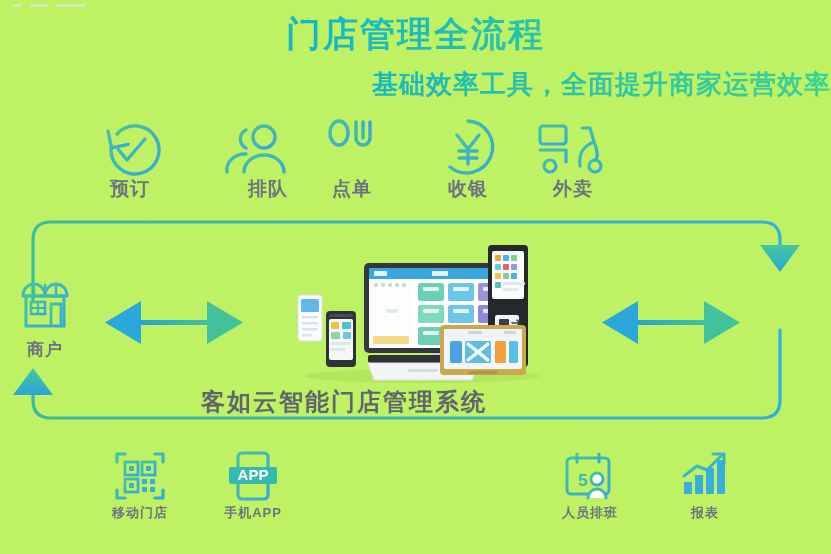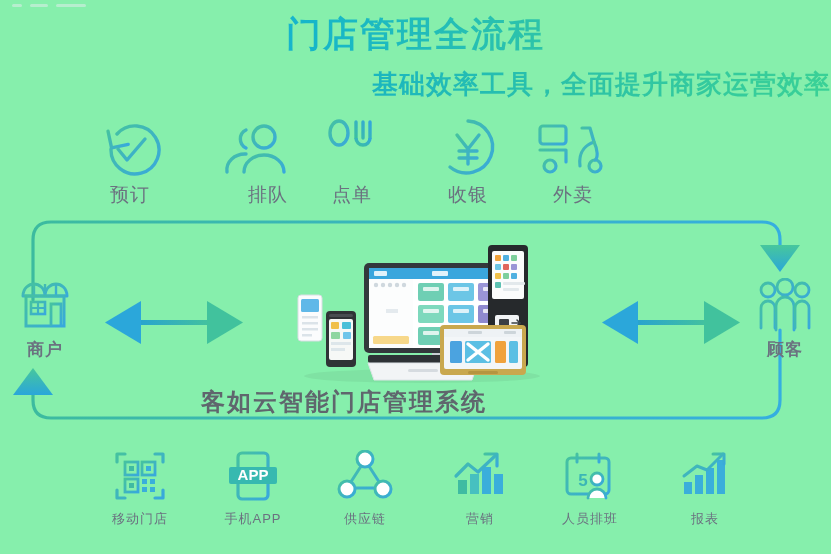--- a/index.html
+++ b/index.html
@@ -3,21 +3,21 @@
 <meta charset="utf-8">
 <style>
   html,body{margin:0;padding:0;}
   body{
     width:831px;height:554px;
     background:#ffffff;
     font-family:"Liberation Sans","DejaVu Sans",sans-serif;
     overflow:hidden;
     position:relative;
   }
-  #stage{position:relative;width:831px;height:554px;overflow:hidden;background:#86efac;}
+  #stage{position:relative;width:831px;height:554px;overflow:hidden;background:#bef264;}
 
   
   .artifact{position:absolute;top:4px;height:3px;background:#dfeceb;opacity:.55;border-radius:2px;}
 
   
   .title{
     position:absolute;top:14px;left:0;width:831px;text-align:center;
     font-size:35px;font-weight:bold;letter-spacing:2px;line-height:40px;
     background:linear-gradient(90deg,#18a7e8 0%,#16b6c9 38%,#2ec4a8 66%,#35d39a 100%);
     -webkit-background-clip:text;background-clip:text;color:transparent;
@@ -30,21 +30,21 @@
     background:linear-gradient(90deg,#1ba5e6 0%,#17b4c4 40%,#2dc3a6 70%,#3ad196 100%);
     -webkit-background-clip:text;background-clip:text;color:transparent;
     -webkit-text-fill-color:transparent;
     white-space:nowrap;
   }
 
   
   .cell{position:absolute;display:flex;flex-direction:column;align-items:center;width:100px;}
   .cell .glyph{height:62px;display:flex;align-items:flex-end;justify-content:center;}
   .cell .lbl{
-    margin-top:6px;font-size:19px;font-weight:normal;color:#6b7280;
+    font-size:19px;font-weight:bold;color:#6b7280;
     letter-spacing:1px;white-space:nowrap;line-height:22px;
   }
   .cell.small .lbl{font-size:13px;}
 
   
   .side{position:absolute;display:flex;flex-direction:column;align-items:center;width:90px;}
   .side .glyph{height:58px;display:flex;align-items:flex-end;justify-content:center;}
   .side .lbl{margin-top:4px;font-size:17px;font-weight:bold;color:#6b7280;letter-spacing:1px;white-space:nowrap;}
 
   
@@ -198,33 +198,20 @@
         <path d="M17,6 L17,18 M28,6 L28,18 M39,6 L39,18" fill="none" stroke="url(#gIcon)" stroke-width="2.4"></path>
         <rect x="9" y="18" width="38" height="30" fill="none" stroke="url(#gIcon)" stroke-width="3"></rect>
         <rect x="14" y="24" width="14" height="12" fill="none" stroke="url(#gIcon)" stroke-width="2.6"></rect>
         <path d="M21,24 L21,36 M14,30 L28,30" fill="none" stroke="url(#gIcon)" stroke-width="2.2"></path>
         <path d="M34,48 L34,26 L44,26 L44,48" fill="none" stroke="url(#gIcon)" stroke-width="2.8"></path>
       </svg>
     </div>
     <div class="lbl">商户</div>
   </div>
 
-  <div class="side" style="left:740px;top:276px;">
-    <div class="glyph">
-      <svg width="62" height="56" viewBox="0 0 62 56">
-        <circle cx="14" cy="12" r="7" fill="none" stroke="url(#gIcon)" stroke-width="2.8"></circle>
-        <circle cx="31" cy="9" r="8" fill="none" stroke="url(#gIcon)" stroke-width="2.8"></circle>
-        <circle cx="48" cy="12" r="7" fill="none" stroke="url(#gIcon)" stroke-width="2.8"></circle>
-        <path d="M7,50 L7,30 A7,7 0 0 1 21,30 L21,50" fill="none" stroke="url(#gIcon)" stroke-width="2.8" stroke-linecap="round" stroke-linejoin="round"></path>
-        <path d="M22,52 L22,28 A9,9 0 0 1 40,28 L40,52" fill="none" stroke="url(#gIcon)" stroke-width="2.8" stroke-linecap="round" stroke-linejoin="round"></path>
-        <path d="M41,50 L41,30 A7,7 0 0 1 55,30 L55,50" fill="none" stroke="url(#gIcon)" stroke-width="2.8" stroke-linecap="round" stroke-linejoin="round"></path>
-      </svg>
-    </div>
-    <div class="lbl">顾客</div>
-  </div>
 
   <div class="devices">
     <svg width="265" height="140" viewBox="0 0 265 140">
 
       <ellipse cx="130" cy="133" rx="118" ry="7" fill="#000" opacity="0.05"></ellipse>
 
       <g>
         <rect x="6" y="52" width="24" height="46" rx="3" fill="#fbfcfd" stroke="#d8dee4" stroke-width="1"></rect>
         <rect x="9" y="56" width="18" height="13" rx="1.5" fill="#5fb8e8"></rect>
         <rect x="10" y="73" width="16" height="2.5" fill="#dbe3e9"></rect>
@@ -369,46 +356,21 @@
       <svg width="48" height="52" viewBox="0 0 48 52">
         <rect x="9" y="3" width="30" height="46" rx="4" fill="none" stroke="url(#gIcon)" stroke-width="3.2"></rect>
         <path d="M19,45 L29,45" stroke="url(#gIcon)" stroke-width="2.6" stroke-linecap="round"></path>
         <rect x="0" y="17" width="48" height="17" rx="2" fill="#37b9b0"></rect>
         <text x="24" y="30" font-family="'Liberation Sans',sans-serif" font-size="15" font-weight="bold" fill="#ffffff" text-anchor="middle">APP</text>
       </svg>
     </div>
     <div class="lbl">手机APP</div>
   </div>
 
-  <div class="cell small" style="left:315px;top:440px;">
-    <div class="glyph">
-      <svg width="56" height="52" viewBox="0 0 56 52">
-        <path d="M28,10 L10,38 L46,38 Z" fill="none" stroke="url(#gIcon)" stroke-width="3" stroke-linejoin="round"></path>
-        <circle cx="28" cy="9" r="8" fill="#ffffff" stroke="url(#gIcon)" stroke-width="3"></circle>
-        <circle cx="10" cy="39" r="8" fill="#ffffff" stroke="url(#gIcon)" stroke-width="3"></circle>
-        <circle cx="46" cy="39" r="8" fill="#ffffff" stroke="url(#gIcon)" stroke-width="3"></circle>
-      </svg>
-    </div>
-    <div class="lbl">供应链</div>
-  </div>
-
-  <div class="cell small" style="left:430px;top:440px;">
-    <div class="glyph">
-      <svg width="56" height="52" viewBox="0 0 56 52">
-        <rect x="6" y="30" width="9" height="14" fill="#3fbba2"></rect>
-        <rect x="18" y="24" width="9" height="20" fill="#46c0c0"></rect>
-        <rect x="30" y="17" width="9" height="27" fill="#3aaedb"></rect>
-        <rect x="42" y="24" width="9" height="20" fill="#3aaedb"></rect>
-        <path d="M4,26 L16,14 L26,22 L44,5" fill="none" stroke="url(#gIcon)" stroke-width="3.2" stroke-linecap="round" stroke-linejoin="round"></path>
-        <path d="M33,4 L45,4 L45,16" fill="none" stroke="url(#gIcon)" stroke-width="3.2" stroke-linecap="round" stroke-linejoin="round"></path>
-        <path d="M3,47 L53,47" stroke="url(#gIcon)" stroke-width="3" stroke-linecap="round"></path>
-      </svg>
-    </div>
-    <div class="lbl">营销</div>
-  </div>
+
 
   <div class="cell small" style="left:540px;top:440px;">
     <div class="glyph">
       <svg width="58" height="52" viewBox="0 0 58 52">
         <rect x="6" y="8" width="42" height="36" rx="4" fill="none" stroke="url(#gIcon)" stroke-width="3"></rect>
         <path d="M6,18 L48,18" stroke="url(#gIcon)" stroke-width="3"></path>
         <path d="M16,4 L16,12 M38,4 L38,12" stroke="url(#gIcon)" stroke-width="3" stroke-linecap="round"></path>
         <text x="22" y="36" font-family="'Liberation Sans',sans-serif" font-size="17" font-weight="bold" fill="#3bb6b6" text-anchor="middle">5</text>
         <circle cx="36" cy="29" r="6" fill="#ffffff" stroke="url(#gIcon)" stroke-width="2.8"></circle>
         <path d="M27,48 A9,9 0 0 1 45,48" fill="#ffffff" stroke="url(#gIcon)" stroke-width="2.8" stroke-linecap="round"></path>

